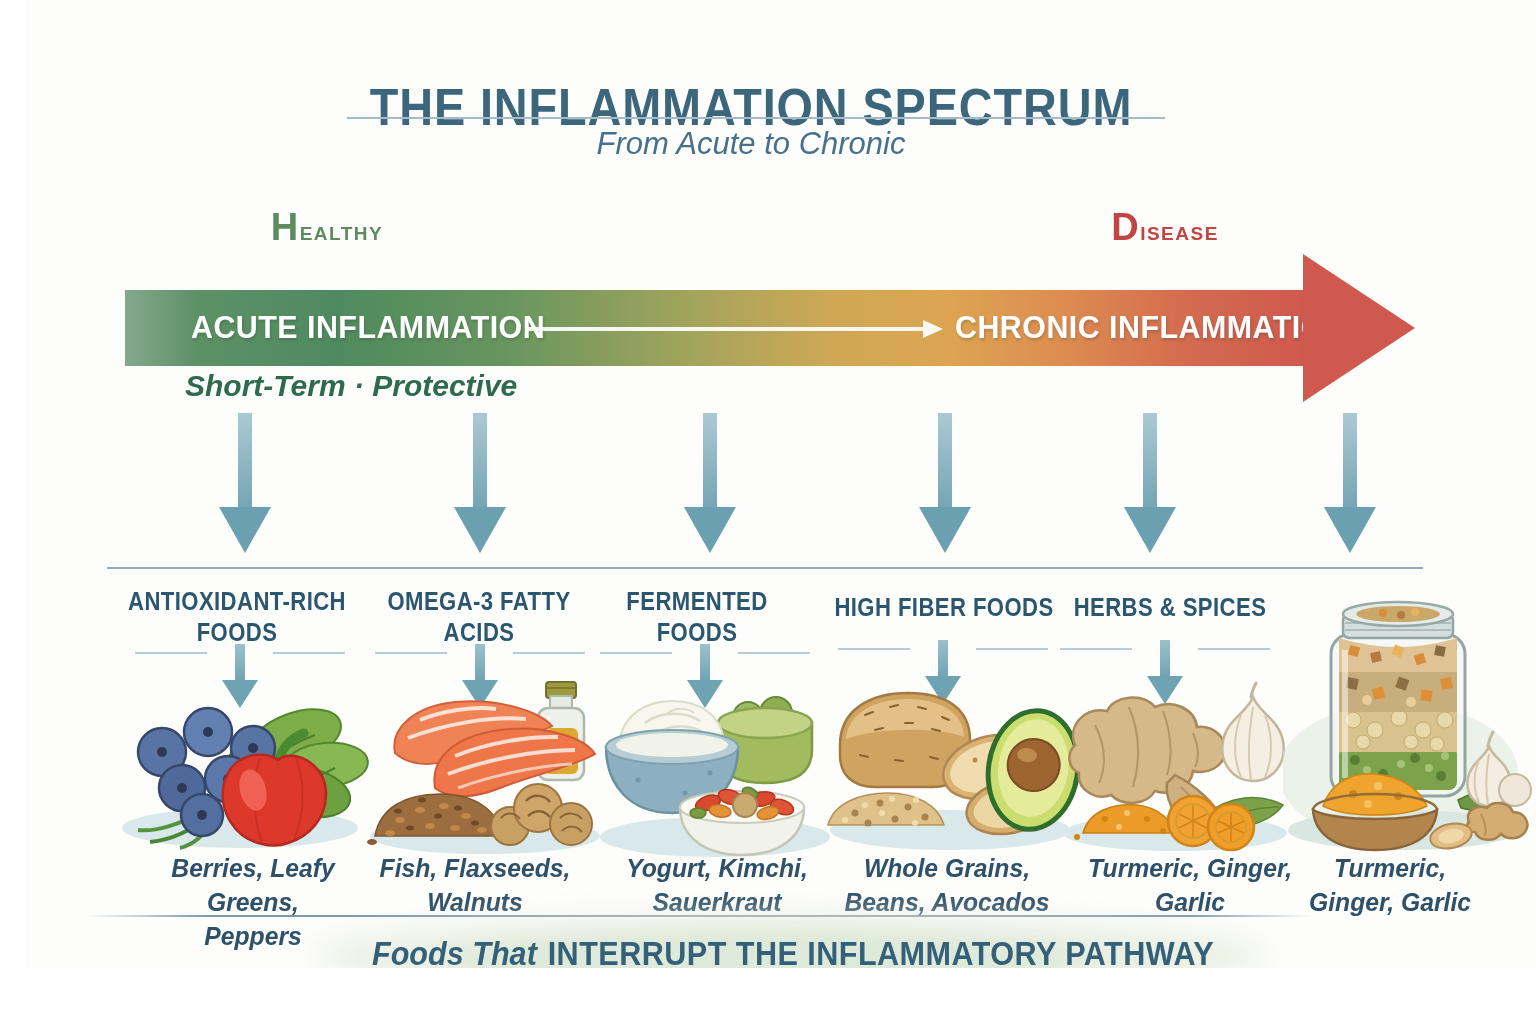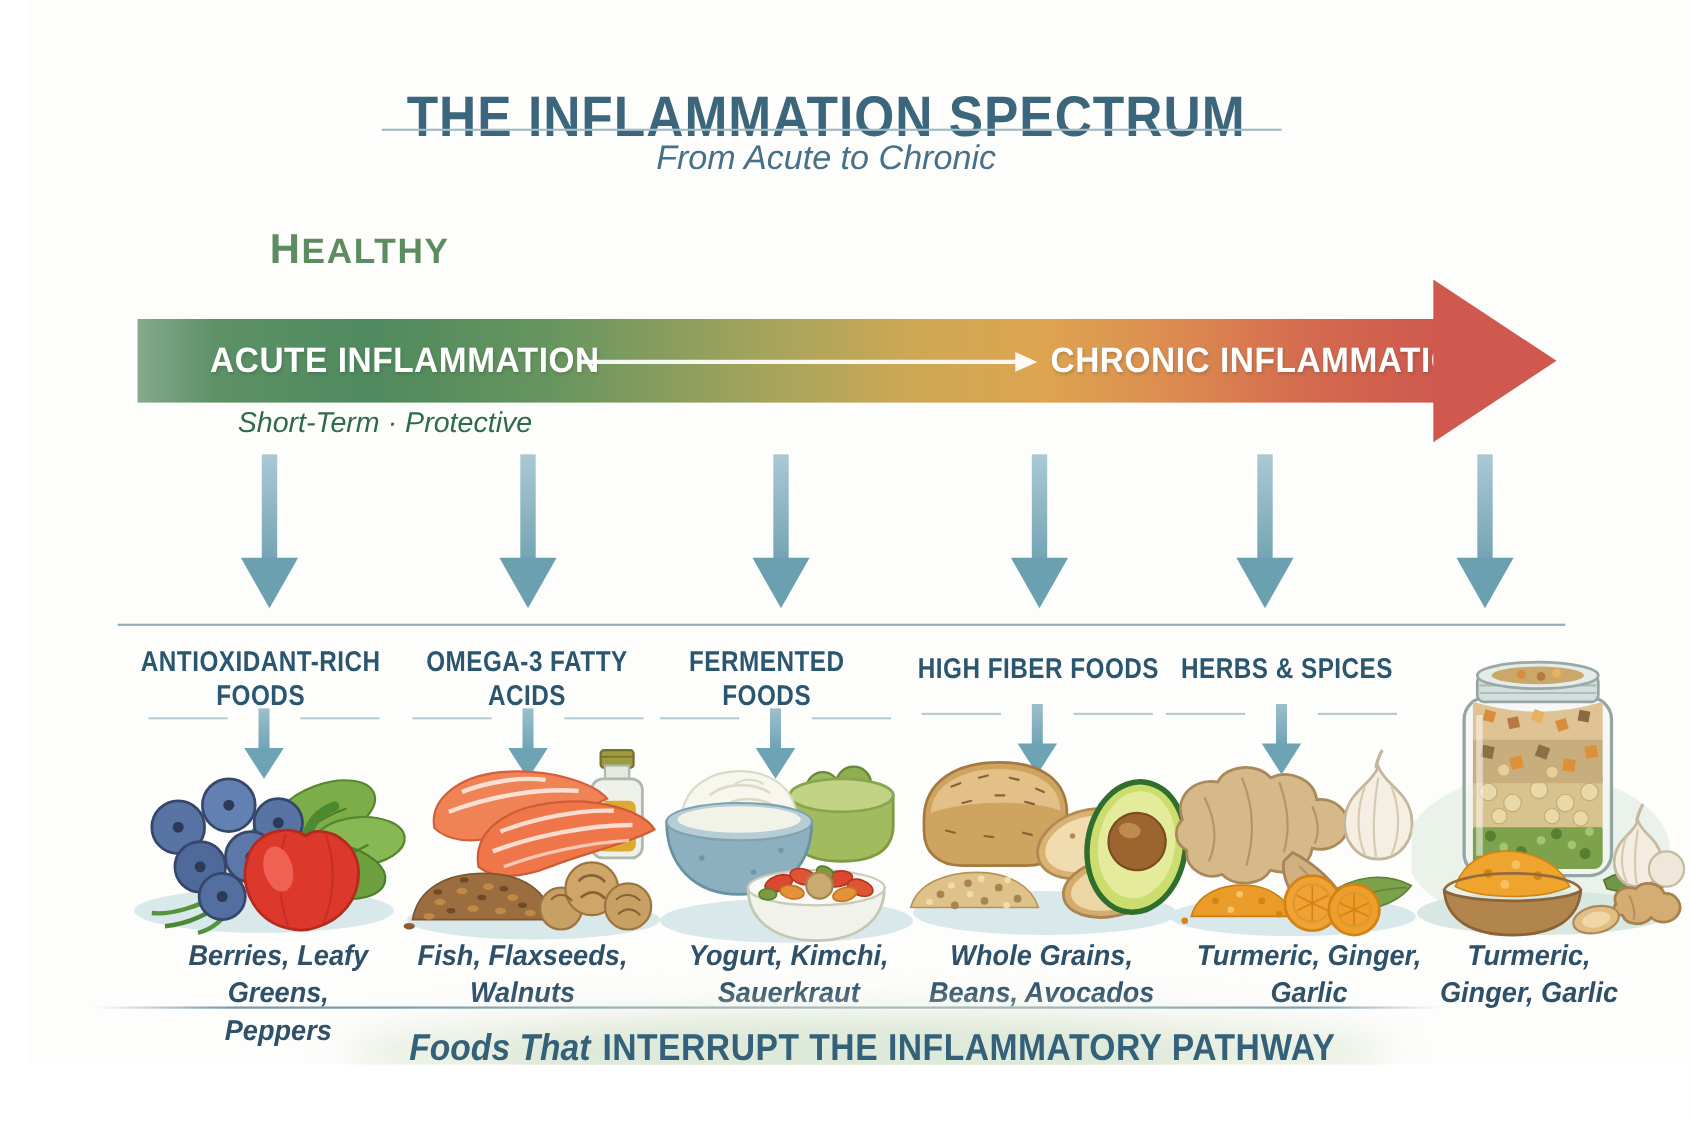--- a/index.html
+++ b/index.html
@@ -18,21 +18,21 @@
     font-size:52px; font-weight:700; letter-spacing:1px; color:#3c667c;
     transform:translateX(-42px) scaleX(.9);
   }
   .title-rule{ left:322px; top:117px; width:818px; height:2px; background:#a3bcc8; }
   .subtitle{
     left:0; top:126px; width:1536px; text-align:center;
     font-size:31px; font-style:italic; color:#477189; transform:translateX(-42px);
   }
 
   
-  .zone-label{ width:220px; text-align:center; font-weight:700; font-size:32px; letter-spacing:1.5px; }
+  .zone-label{ width:220px; text-align:center; font-weight:700; font-size:19px; letter-spacing:1.5px; }
   .zone-label::first-letter{ font-size:38px; }
   .healthy{ left:192px; top:206px; color:#5d8c60; }
   .disease{ left:1030px; top:206px; color:#c14643; }
 
   
   .bar{
     left:100px; top:290px; width:1180px; height:76px;
     background:linear-gradient(90deg,#85a98c 0%, #5d9166 6%, #4f8a5e 18%, #67955f 32%,
       #a3a45c 48%, #cfa855 60%, #dda451 70%, #dc8b50 80%, #d46b4f 90%, #cf594e 100%);
   }
@@ -44,21 +44,21 @@
   .bar-label{
     top:19px; font-size:32px; font-weight:700; color:#ffffff; letter-spacing:.5px;
     text-shadow:1px 2px 3px rgba(40,60,40,.25); white-space:nowrap; transform:scaleX(.95); transform-origin:left;
   }
   .acute-label{ left:66px; }
   .chronic-label{ left:830px; }
   .mid-arrow{ left:400px; top:35px; width:418px; height:8px; }
   .mid-arrow .line{ position:absolute; left:0; top:2px; width:400px; height:4px; background:rgba(255,255,255,.92); border-radius:2px;}
   .mid-arrow .tip{ position:absolute; right:0; top:-5px; width:0; height:0;
     border-top:9px solid transparent; border-bottom:9px solid transparent; border-left:20px solid rgba(255,255,255,.95);}
-  .bar-sub{ font-size:26px; font-style:italic; font-weight:400; white-space:nowrap; }
+  .bar-sub{ font-size:30px; font-style:italic; font-weight:700; white-space:nowrap; }
   .acute-sub{ left:160px; top:369px; width:330px; text-align:center; color:#2d6a4e; }
   .chronic-sub{ left:947px; top:369px; width:300px; text-align:center; color:#c03f3e; }
 
   
   .varrow{ width:52px; height:140px; }
   .varrow .shaft{ position:absolute; left:19px; top:0; width:14px; height:96px;
     background:linear-gradient(#abc9d3,#74a4b4); }
   .varrow .head{ position:absolute; left:0; top:94px; width:0; height:0;
     border-left:26px solid transparent; border-right:26px solid transparent;
     border-top:46px solid #6ba0b1; }
@@ -103,20 +103,21 @@
 </head>
 <body>
 
 <div class="canvas">
 
   <h1 class="abs title">THE INFLAMMATION SPECTRUM</h1>
   <div class="abs title-rule"></div>
   <div class="abs subtitle">From Acute to Chronic</div>
 
   <div class="abs zone-label healthy">HEALTHY</div>
+  <div class="abs zone-label disease">DISEASE</div>
 
   <div class="abs bar">
     <div class="abs bar-label acute-label">ACUTE INFLAMMATION</div>
     <div class="abs mid-arrow">
       <div class="line"></div>
       <div class="tip"></div>
     </div>
     <div class="abs bar-label chronic-label">CHRONIC INFLAMMATION</div>
   </div>
   <div class="abs bar-head"></div>

